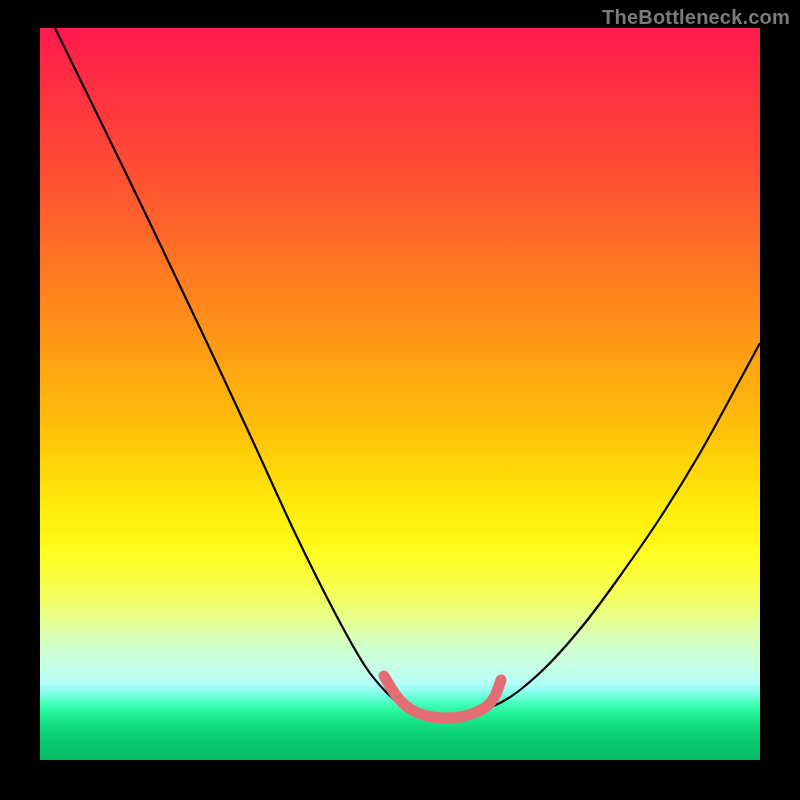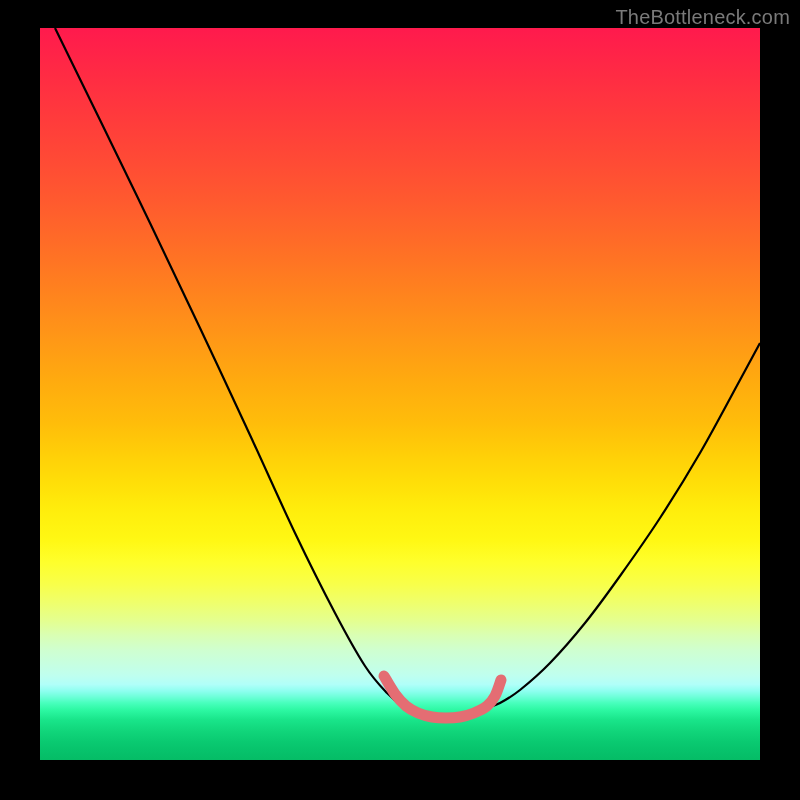--- a/index.html
+++ b/index.html
@@ -57,21 +57,21 @@
       #06c16a 99%,
       #05bc66 100%
     );
   }
   .watermark {
     position: absolute;
     top: 6px;
     right: 10px;
     color: #7a7a7a;
     font-size: 20px;
-    font-weight: 400;
+    font-weight: 700;
     letter-spacing: 0.2px;
     user-select: none;
   }
   svg.curves {
     position: absolute;
     inset: 0;
     width: 100%;
     height: 100%;
     overflow: visible;
   }

